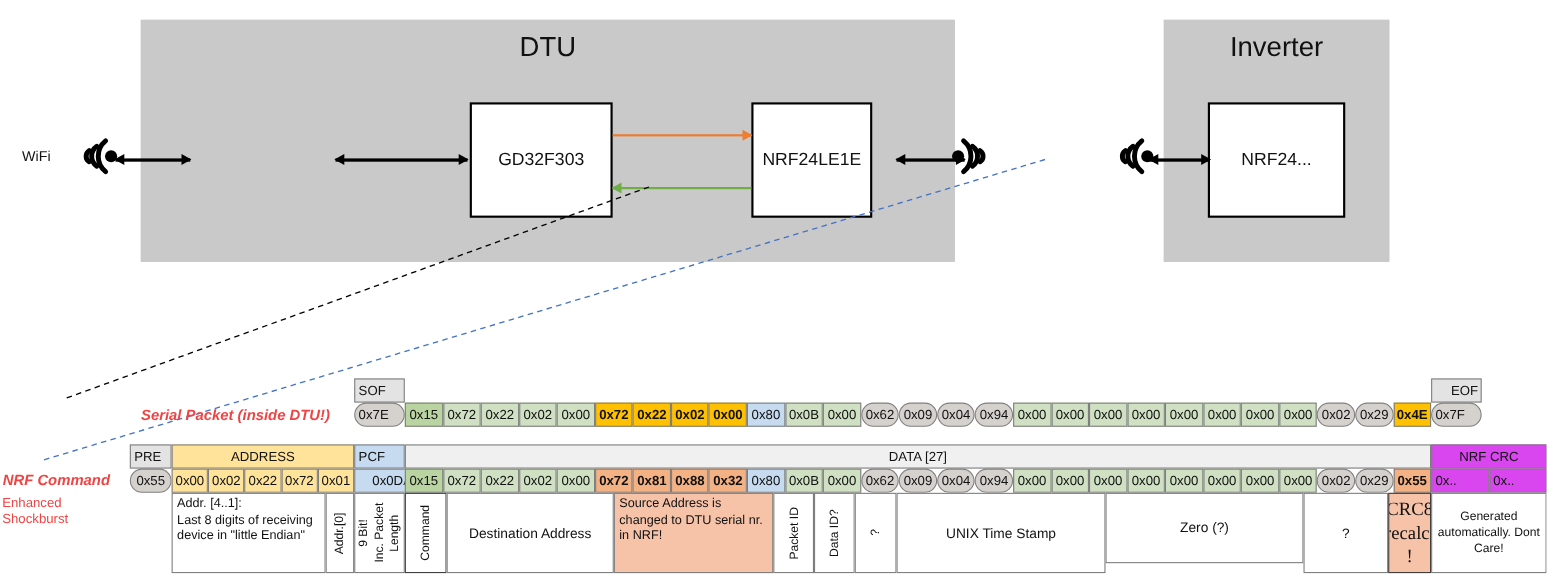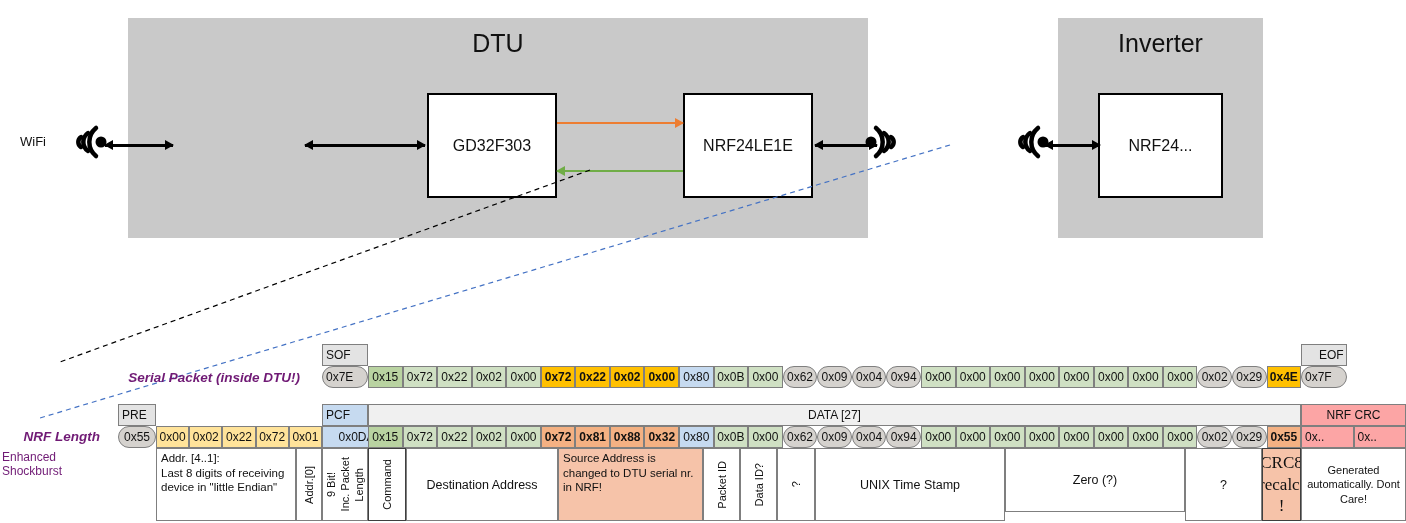--- a/index.html
+++ b/index.html
@@ -47,38 +47,38 @@
   .antenna { position:absolute; width:40px; height:52px; }
   .antenna svg { display:block; }
 
   
   #leaders { position:absolute; left:0; top:0; width:1406px; height:523px; pointer-events:none; }
 
   
   #packets { position:absolute; left:0; top:340px; width:1406px; height:183px; }
 
   .row-label {
-    position:absolute; text-align:right; color:#701a75;
+    position:absolute; text-align:right; color:#ef4444;
   }
   .row-label.bold-italic { font-weight:bold; font-style:italic; font-size:13.5px; }
   .row-label.plain { font-size:12px; }
 
   .cell {
     position:absolute; border:1px solid #7f7f7f;
     display:flex; align-items:center; justify-content:center;
     font-size:12px; color:#111; overflow:hidden; white-space:nowrap;
   }
   .cell.hdr { background:#e3e3e3; }
   .cell.grey { background:#d5d2ce;border-radius:11px; }
   .cell.green { background:#cfe0c3; }
   .cell.green-dark { background:#b9d3a1; }
   .cell.yellow { background:#ffc000; font-weight:bold; }
   .cell.yellow-soft { background:#ffe39a; }
   .cell.blue { background:#c6daf0; }
-  .cell.blue-mid { background:#fca5a5; }
+  .cell.blue-mid { background:#d946ef; }
   .cell.salmon { background:#f6c3a9; }
   .cell.salmon-strong { background:#f4b183; font-weight:bold; }
   .cell.white { background:#ffffff; }
   .cell.empty-grey { background:#f0f0f0; }
 
   .cell.multiline {
     display:block; padding:2px 4px; white-space:normal;
     line-height:1.28; font-size:11.5px; text-align:left;
   }
   .cell.multiline.center { text-align:center; }
@@ -136,21 +136,21 @@
         <path d="M22 17 A 11 11 0 0 0 22 35"></path>
         <path d="M15 21 A 6 6 0 0 0 15 31"></path>
       </g>
       <circle cx="35" cy="26" r="5.5" fill="#000"></circle>
     </svg>
   </div>
 
   <div class="chip" style="left:427px; top:93px; width:130px; height:105px;">
     <span>GD32F303</span>
   </div>
-  <div class="chip" style="left:683px; top:93px; width:130px; height:105px;">
+  <div class="chip" style="left:683px; top:93px; width:110px; height:105px;">
     <span>NRF24LE1E</span>
   </div>
   <div class="chip" style="left:1098px; top:93px; width:125px; height:105px;">
     <span>NRF24...</span>
   </div>
 
   <div class="harrow" style="left:105px; top:140px; width:68px;">
     <div class="shaft"></div>
       <div class="head-l"></div>
       <div class="head-r"></div>
@@ -184,21 +184,21 @@
 
 <svg id="leaders">
   <line x1="590" y1="170" x2="60" y2="362" stroke="#000000" stroke-width="1.2" stroke-dasharray="5,4"></line>
   <line x1="950" y1="145" x2="40" y2="418" stroke="#4472c4" stroke-width="1.2" stroke-dasharray="5,4"></line>
 </svg>
 
 <div id="packets">
 
   <div class="row-label bold-italic" style="left:0px; top:30px; width:300px;">Serial Packet (inside DTU!)</div>
 
-  <div class="row-label bold-italic" style="left:0px; top:89px; width:100px;">NRF Length</div>
+  <div class="row-label bold-italic" style="left:0px; top:89px; width:100px;">NRF Command</div>
 
   <div class="row-label plain" style="left:0px; top:110px; width:108px; text-align:left; padding-left:2px;">Enhanced Shockburst</div>
 
   <div class="cell hdr" style="left:322px; top:4px; width:46px; height:22px; justify-content:flex-start; padding-left:3px;">SOF</div>
   <div class="cell grey" style="left:322px; top:26px; width:46px; height:22px; justify-content:flex-start; padding-left:3px;">0x7E</div>
 
   <div id="serial-bytes">
       <div class="cell green-dark" style="left: 368px; top: 26px; width: 34.56px; height: 22px;">0x15</div>
       <div class="cell green" style="left: 402.56px; top: 26px; width: 34.56px; height: 22px;">0x72</div>
       <div class="cell green" style="left: 437.12px; top: 26px; width: 34.56px; height: 22px;">0x22</div>
@@ -225,20 +225,21 @@
       <div class="cell green" style="left: 1162.88px; top: 26px; width: 34.56px; height: 22px;">0x00</div>
       <div class="cell grey" style="left: 1197.44px; top: 26px; width: 34.56px; height: 22px;">0x02</div>
       <div class="cell grey" style="left: 1232px; top: 26px; width: 34.56px; height: 22px;">0x29</div>
       <div class="cell yellow" style="left: 1266.56px; top: 26px; width: 34.56px; height: 22px;">0x4E</div>
     </div>
 
   <div class="cell hdr" style="left:1301px; top:4px; width:46px; height:22px; justify-content:flex-start; padding-left:17px;">EOF</div>
   <div class="cell grey" style="left:1301px; top:26px; width:46px; height:22px; justify-content:flex-start; padding-left:3px;">0x7F</div>
 
   <div class="cell hdr" style="left:118px; top:64px; width:38px; height:22px; justify-content:flex-start; padding-left:3px;">PRE</div>
+  <div class="cell yellow-soft" style="left:156px; top:64px; width:166px; height:22px;">ADDRESS</div>
   <div class="cell blue" style="left:322px; top:64px; width:46px; height:22px; justify-content:flex-start; padding-left:3px;">PCF</div>
   <div class="cell empty-grey" style="left:368px; top:64px; width:933px; height:22px;">DATA [27]</div>
   <div class="cell blue-mid" style="left:1301px; top:64px; width:105px; height:22px;">NRF CRC</div>
 
   <div class="cell grey" style="left:118px; top:86px; width:38px; height:22px;">0x55</div>
   <div id="nrf-address-values">
       <div class="cell yellow-soft" style="left: 156px; top: 86px; width: 33.2px; height: 22px;">0x00</div>
       <div class="cell yellow-soft" style="left: 189.2px; top: 86px; width: 33.2px; height: 22px;">0x02</div>
       <div class="cell yellow-soft" style="left: 222.4px; top: 86px; width: 33.2px; height: 22px;">0x22</div>
       <div class="cell yellow-soft" style="left: 255.6px; top: 86px; width: 33.2px; height: 22px;">0x72</div>

